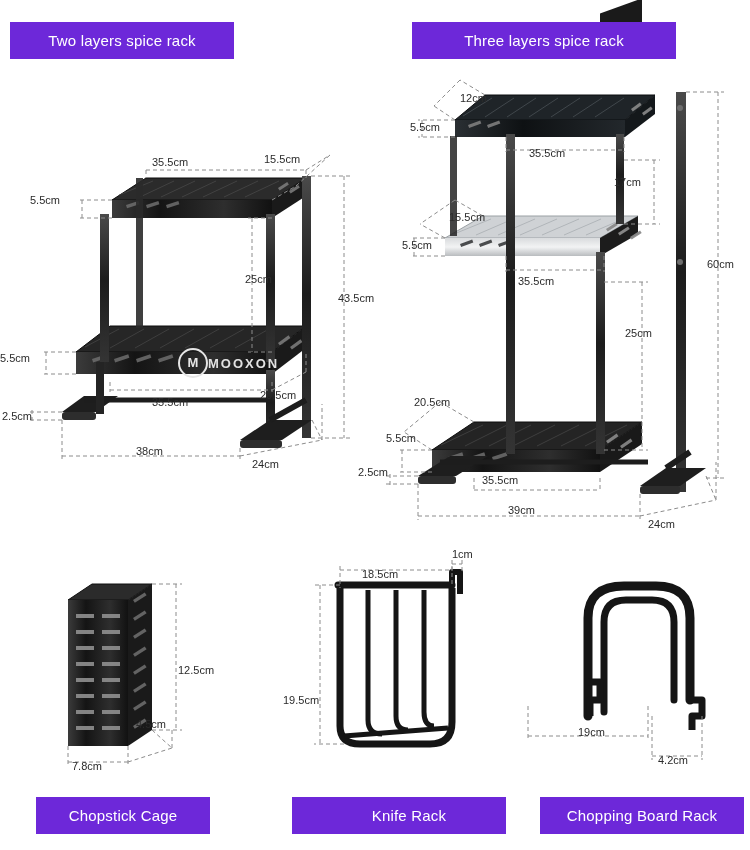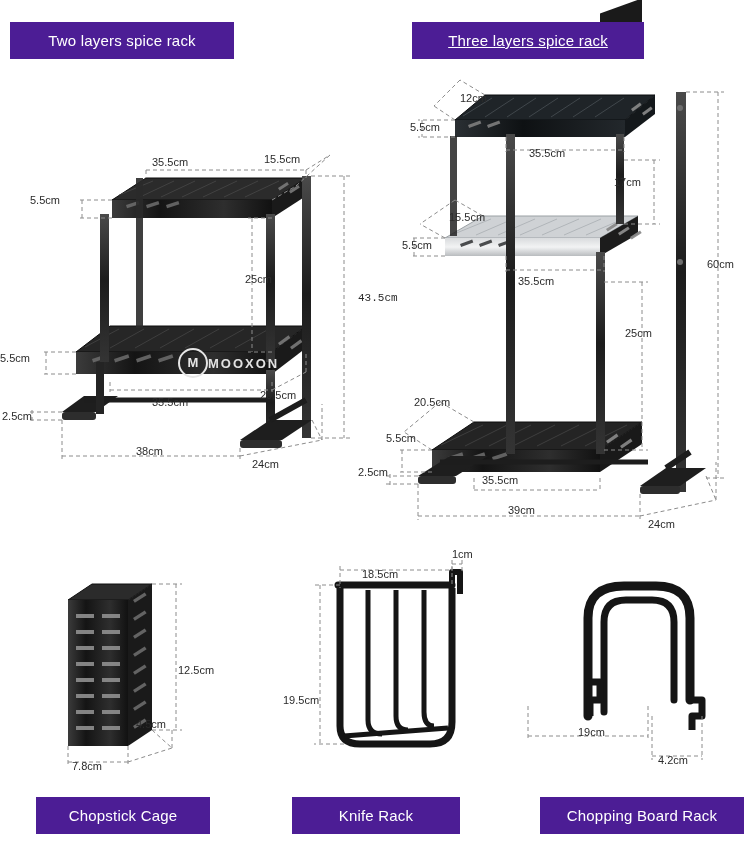--- a/index.html
+++ b/index.html
@@ -9,21 +9,21 @@
     font-family:"Liberation Sans", sans-serif;
     color:#333;
     position:relative;
     overflow:hidden;
   }
   .stage{position:absolute;left:0;top:0;width:750px;height:850px;}
 
   
   .chip{
     position:absolute;
-    background:#4c1d95;
+    background:#6d28d9;
     color:#ffffff;
     border-radius:0;
     font-size:15px;
     display:flex;
     align-items:center;
     justify-content:center;
     letter-spacing:.2px;
     white-space:nowrap;
   }
 
@@ -461,21 +461,21 @@
     </g>
   </svg>
 
   <div class="wm-logo" style="left:178px;top:348px;">M</div>
   <div class="wm" style="left:208px;top:356px;">MOOXON</div>
 
   <div class="dim" style="left:152px;top:156px;">35.5cm</div>
   <div class="dim" style="left:264px;top:153px;">15.5cm</div>
   <div class="dim" style="left:30px;top:194px;">5.5cm</div>
   <div class="dim" style="left:245px;top:273px;">25cm</div>
-  <div class="dim" style="left:358px;top:292px;font-family:Liberation Mono, monospace;">43.5cm</div>
+  <div class="dim" style="left:338px;top:292px;">43.5cm</div>
   <div class="dim" style="left:0px;top:352px;">5.5cm</div>
   <div class="dim" style="left:152px;top:396px;">35.5cm</div>
   <div class="dim" style="left:260px;top:389px;">20.5cm</div>
   <div class="dim" style="left:2px;top:410px;">2.5cm</div>
   <div class="dim" style="left:136px;top:445px;">38cm</div>
   <div class="dim" style="left:252px;top:458px;">24cm</div>
 
   <div class="dim" style="left:460px;top:92px;">12cm</div>
   <div class="dim" style="left:410px;top:121px;">5.5cm</div>
   <div class="dim" style="left:529px;top:147px;">35.5cm</div>
@@ -497,18 +497,18 @@
   <div class="dim" style="left:136px;top:718px;">4.5cm</div>
 
   <div class="dim" style="left:362px;top:568px;">18.5cm</div>
   <div class="dim" style="left:452px;top:548px;">1cm</div>
   <div class="dim" style="left:283px;top:694px;">19.5cm</div>
 
   <div class="dim" style="left:578px;top:726px;">19cm</div>
   <div class="dim" style="left:658px;top:754px;">4.2cm</div>
 
   <div class="chip" style="left:10px;top:22px;width:224px;height:37px;">Two layers spice rack</div>
-  <div class="chip" style="left:412px;top:22px;width:232px;height:37px;text-decoration:underline;">Three layers spice rack</div>
+  <div class="chip" style="left:412px;top:22px;width:264px;height:37px;">Three layers spice rack</div>
   <div class="chip" style="left:36px;top:797px;width:174px;height:37px;">Chopstick Cage</div>
-  <div class="chip" style="left:292px;top:797px;width:168px;height:37px;">Knife Rack</div>
+  <div class="chip" style="left:292px;top:797px;width:194px;height:37px;padding-left:20px;">Knife Rack</div>
   <div class="chip" style="left:540px;top:797px;width:204px;height:37px;">Chopping Board Rack</div>
 
 </div>
 
 </body></html>

